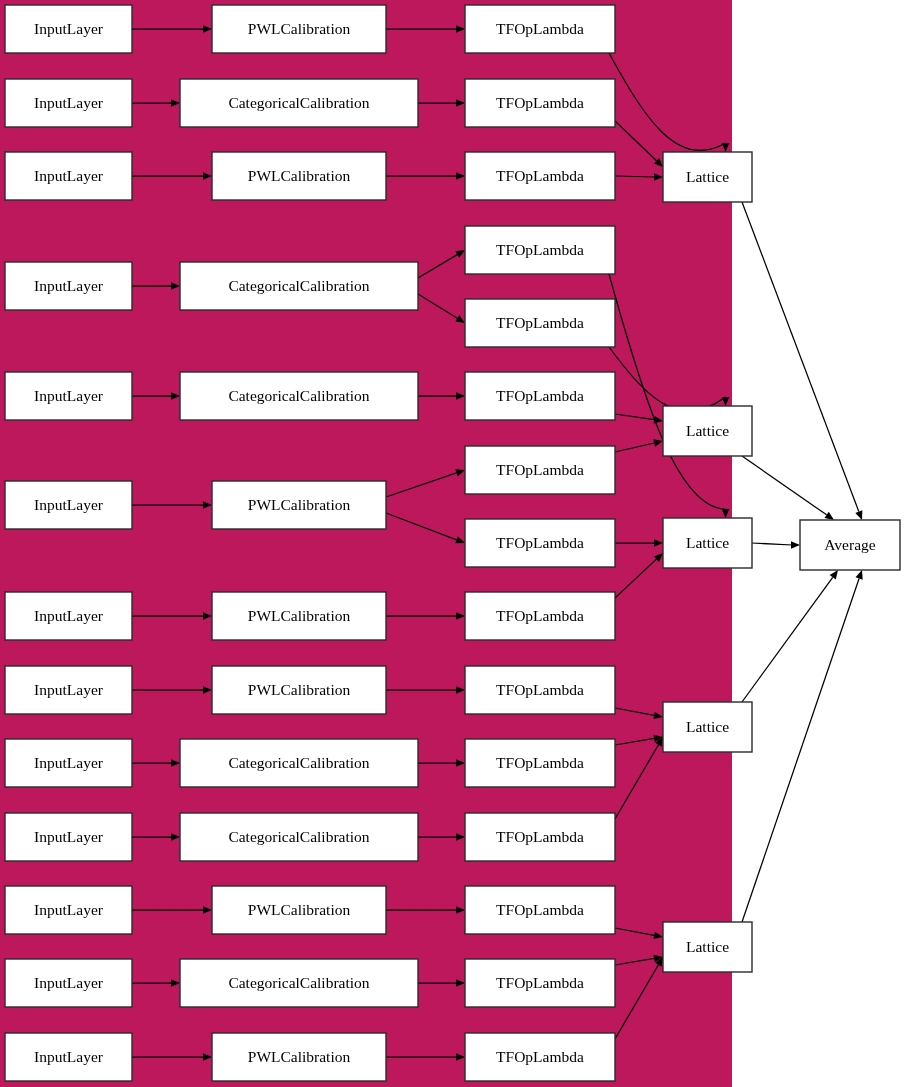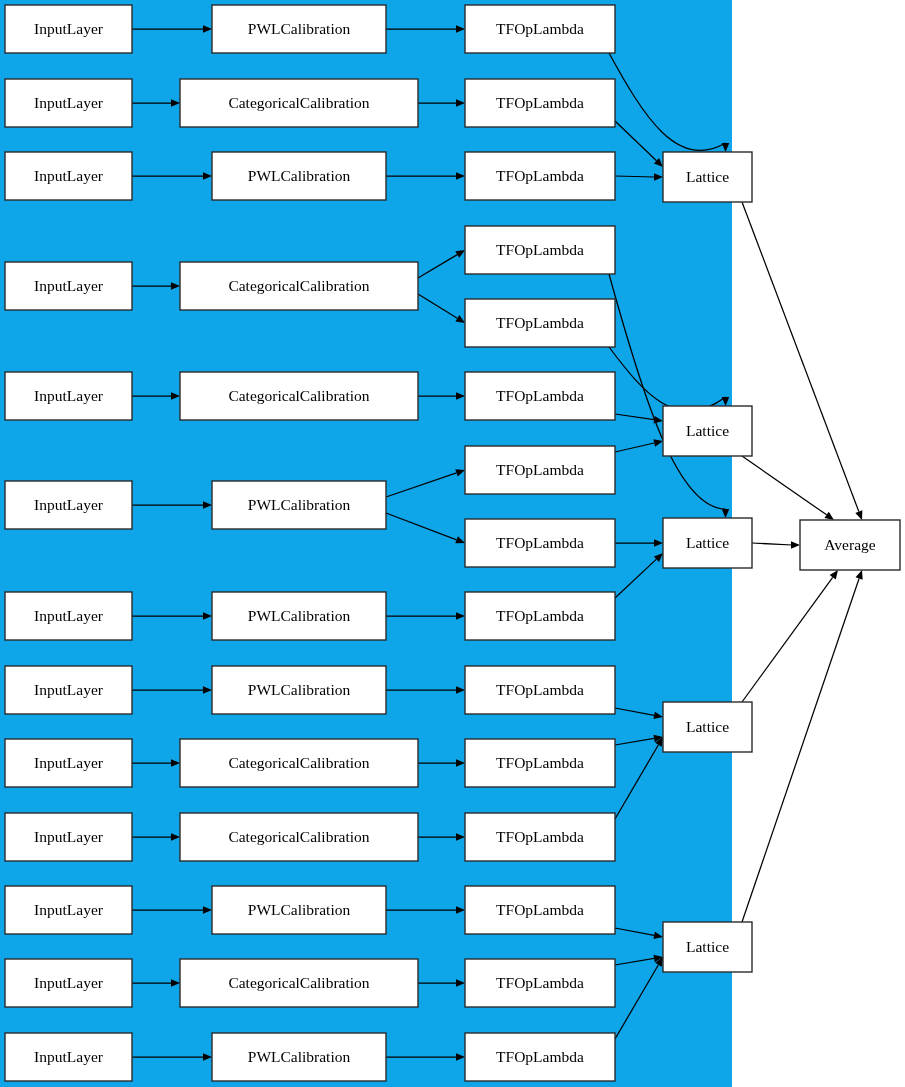--- a/index.html
+++ b/index.html
@@ -1,16 +1,16 @@
 <!DOCTYPE html>
 <html><head>
 <meta charset="utf-8">
 <style>
   html,body{margin:0;padding:0;background:#ffffff;}
-  #canvas{position:relative;width:732px;height:1087px;background:#0ea5e9;
+  #canvas{position:relative;width:732px;height:1087px;background:#be185d;
           font-family:"Liberation Serif","DejaVu Serif",serif;}
   svg{position:absolute;left:0;top:0;width:905px;height:1087px;overflow:visible;}
   .node-rect{fill:#ffffff;stroke:#2b2b2b;stroke-width:1.4;}
   .node-label{font-family:"Liberation Serif","DejaVu Serif",serif;font-size:15.5px;
               fill:#000000;text-anchor:middle;dominant-baseline:middle;}
   .edge{fill:none;stroke:#000000;stroke-width:1.25;}
   .arrowhead{fill:#000000;stroke:none;}
 </style>
 </head>
 <body>

